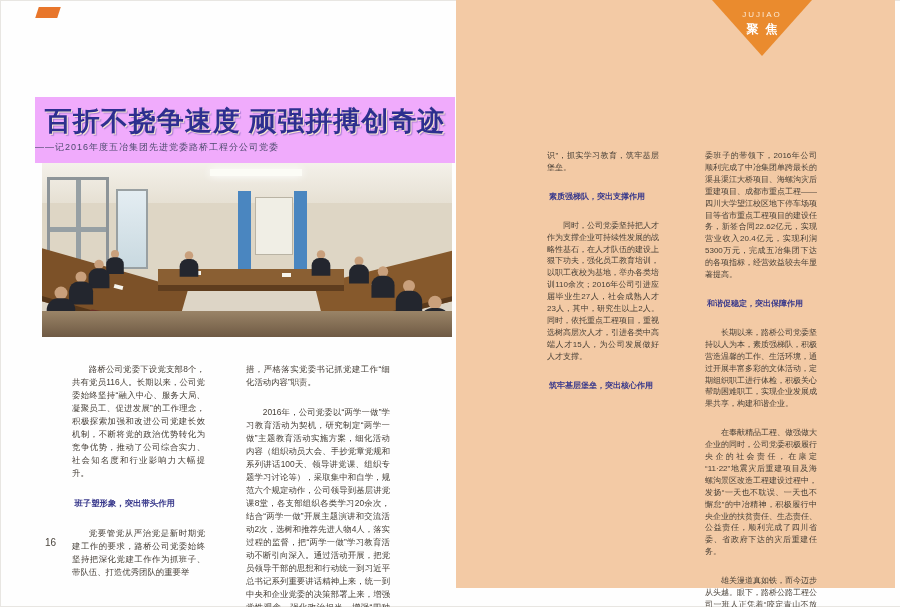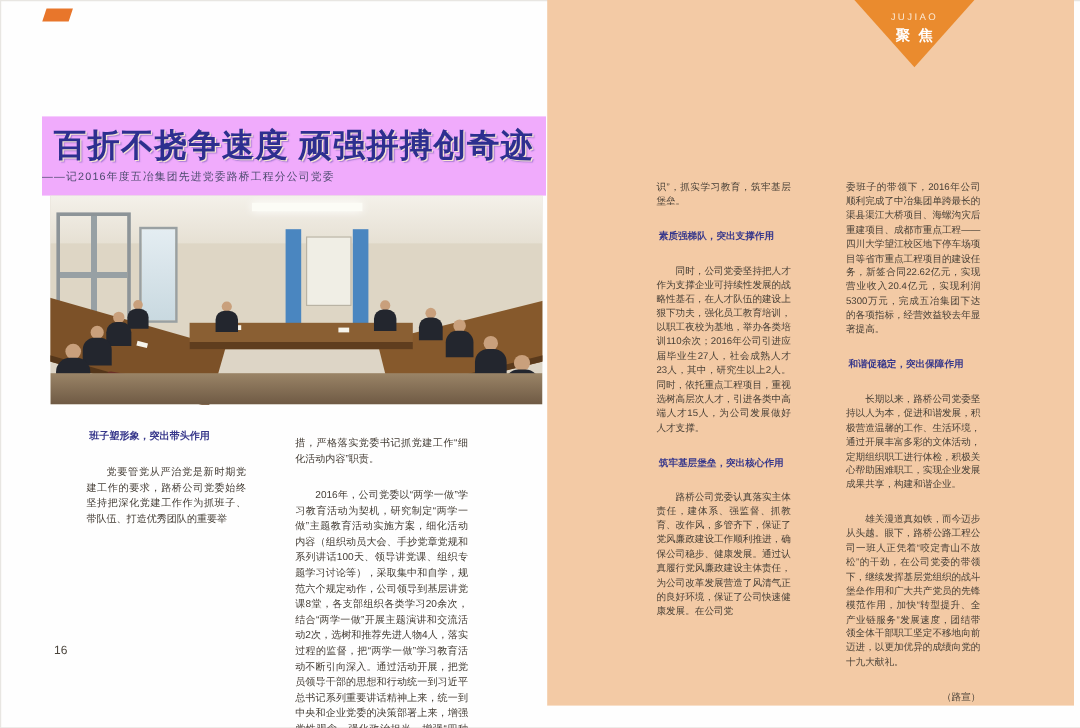--- a/index.html
+++ b/index.html
@@ -96,40 +96,41 @@
     <div class="person" style="top:92px;left:306px;transform:scale(.9);"></div>
     <div class="person" style="top:104px;left:330px;transform:scale(1.05);"></div>
     <div class="person" style="top:120px;left:356px;transform:scale(1.2);"></div>
     <div class="person" style="top:138px;left:382px;transform:scale(1.35);"></div>
     <div class="chair" style="top:148px;left:46px;transform:rotate(10deg);"></div>
     <div class="chair" style="top:150px;left:322px;transform:rotate(-10deg);"></div>
     <div class="ph-floor"></div>
   </div>
 
   <div class="col colA">
+    <p class="indent">路桥公司党委下设党支部8个，共有党员116人。长期以来，公司党委始终坚持“融入中心、服务大局、凝聚员工、促进发展”的工作理念，积极探索加强和改进公司党建长效机制，不断将党的政治优势转化为竞争优势，推动了公司综合实力、社会知名度和行业影响力大幅提升。</p>
     <h3>班子塑形象，突出带头作用</h3>
     <p class="indent">党要管党从严治党是新时期党建工作的要求，路桥公司党委始终坚持把深化党建工作作为抓班子、带队伍、打造优秀团队的重要举</p>
   </div>
 
   <div class="col colB">
     <p>措，严格落实党委书记抓党建工作“细化活动内容”职责。</p>
     <p class="indent">2016年，公司党委以“两学一做”学习教育活动为契机，研究制定“两学一做”主题教育活动实施方案，细化活动内容（组织动员大会、手抄党章党规和系列讲话100天、领导讲党课、组织专题学习讨论等），采取集中和自学，规范六个规定动作，公司领导到基层讲党课8堂，各支部组织各类学习20余次，结合“两学一做”开展主题演讲和交流活动2次，选树和推荐先进人物4人，落实过程的监督，把“两学一做”学习教育活动不断引向深入。通过活动开展，把党员领导干部的思想和行动统一到习近平总书记系列重要讲话精神上来，统一到中央和企业党委的决策部署上来，增强党性观念，强化政治担当，增强“四种意</p>
   </div>
 
   <div class="pagenum">16</div>
 
   <div class="col colC">
     <p>识”，抓实学习教育，筑牢基层堡垒。</p>
     <h3>素质强梯队，突出支撑作用</h3>
     <p class="indent">同时，公司党委坚持把人才作为支撑企业可持续性发展的战略性基石，在人才队伍的建设上狠下功夫，强化员工教育培训，以职工夜校为基地，举办各类培训110余次；2016年公司引进应届毕业生27人，社会成熟人才23人，其中，研究生以上2人。同时，依托重点工程项目，重视选树高层次人才，引进各类中高端人才15人，为公司发展做好人才支撑。</p>
     <h3>筑牢基层堡垒，突出核心作用</h3>
-    <p class="indent">路桥公司党委认真落实主体责任，建体系、强监督、抓教育、改作风，多管齐下，保证了党风廉政建设工作顺利推进，确保公司稳步、健康发展。通过认真履行党风廉政建设主体责任，为公司改革发展营造了风清气正的良好环境，保证了公司快速健康发展。在公司党</p>
   </div>
 
   <div class="col colD">
     <p>委班子的带领下，2016年公司顺利完成了中冶集团单跨最长的渠县渠江大桥项目、海螺沟灾后重建项目、成都市重点工程——四川大学望江校区地下停车场项目等省市重点工程项目的建设任务，新签合同22.62亿元，实现营业收入20.4亿元，实现利润5300万元，完成五冶集团下达的各项指标，经营效益较去年显著提高。</p>
     <h3>和谐促稳定，突出保障作用</h3>
-    <p class="indent">长期以来，路桥公司党委坚持以人为本，促进和谐发展，积极营造温馨的工作、生活环境，通过开展丰富多彩的文体活动，定期组织职工进行体检，积极关心帮助困难职工，实现企业发展成果共享，构建和谐企业。</p>
+    <p class="indent">长期以来，路桥公司党委坚持以人为本，素质强梯队，积极营造温馨的工作、生活环境，通过开展丰富多彩的文体活动，定期组织职工进行体检，积极关心帮助困难职工，实现企业发展成果共享，构建和谐企业。</p>
+    <p class="indent">在奉献精品工程、做强做大企业的同时，公司党委积极履行央企的社会责任，在康定“11·22”地震灾后重建项目及海螺沟景区改造工程建设过程中，发扬“一天也不耽误、一天也不懈怠”的中冶精神，积极履行中央企业的扶贫责任、生态责任、公益责任，顺利完成了四川省委、省政府下达的灾后重建任务。</p>
     <p class="indent">雄关漫道真如铁，而今迈步从头越。眼下，路桥公路工程公司一班人正凭着“咬定青山不放松”的干劲，在公司党委的带领下，继续发挥基层党组织的战斗堡垒作用和广大共产党员的先锋模范作用，加快“转型提升、全产业链服务”发展速度，团结带领全体干部职工坚定不移地向前迈进，以更加优异的成绩向党的十九大献礼。</p>
     <p class="byline">（路宣）</p>
   </div>
 
 </div>
 
 </body></html>

